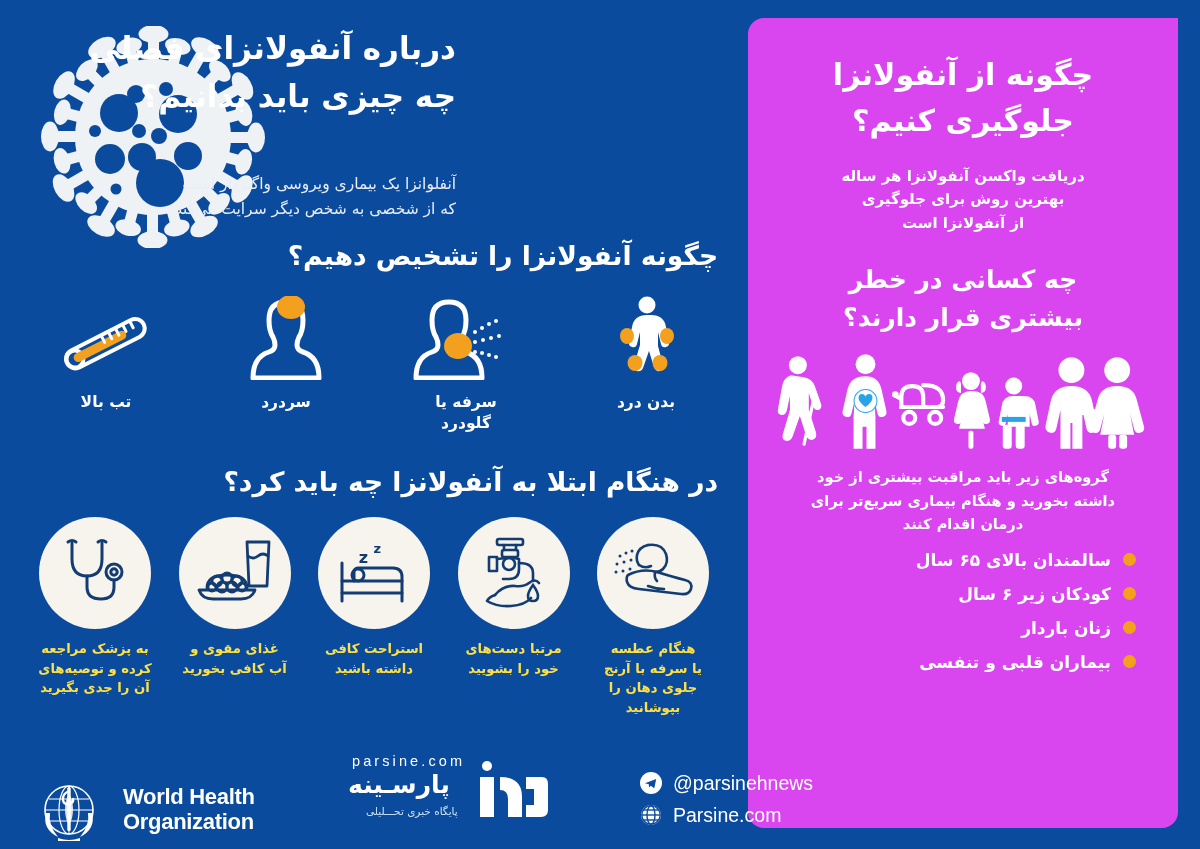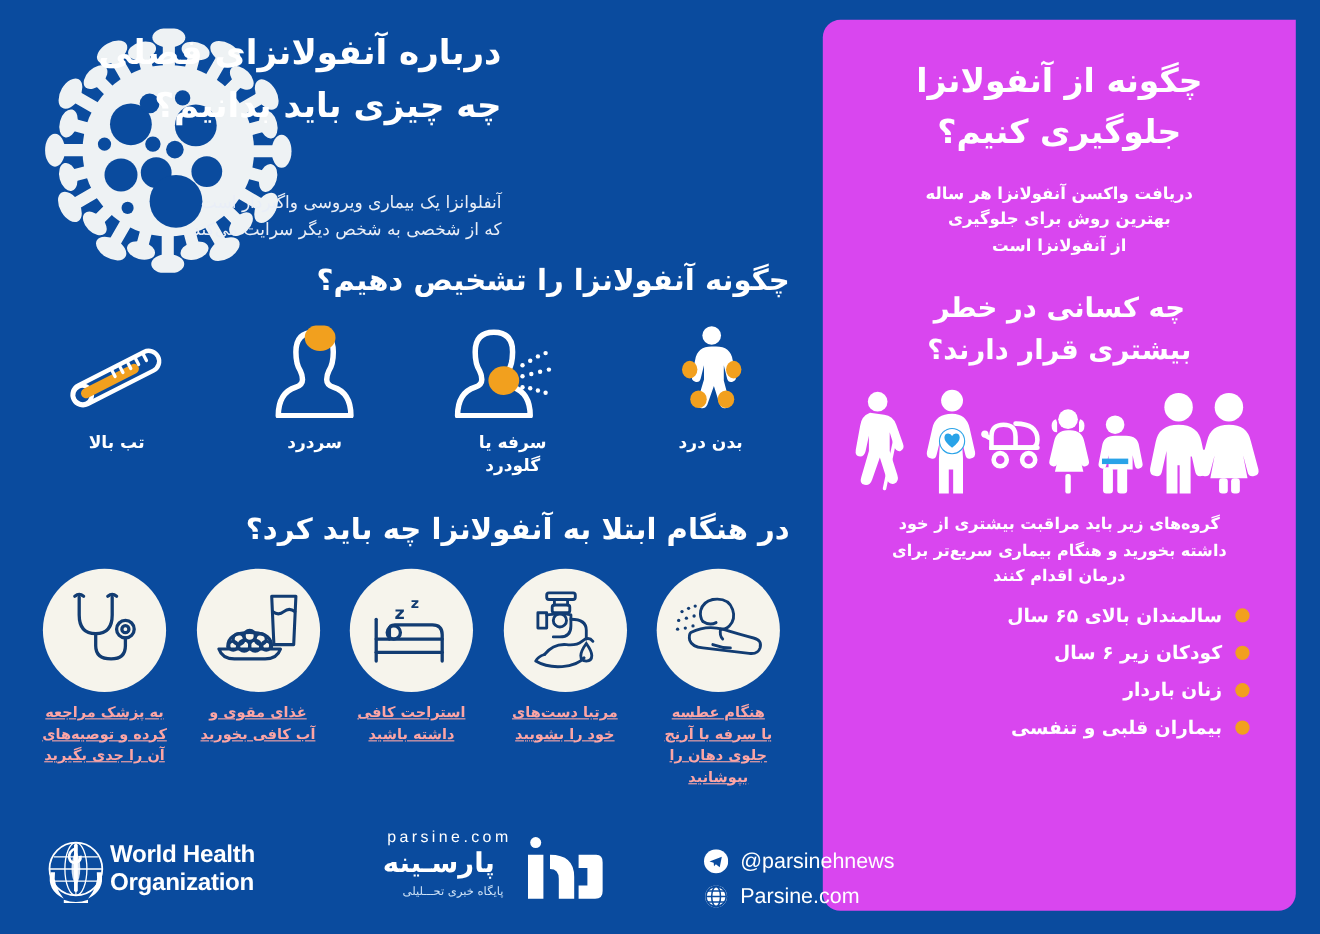--- a/index.html
+++ b/index.html
@@ -139,27 +139,26 @@
     align-items: center;
   }
   .todo .circle {
     width: 112px; height: 112px;
     border-radius: 50%;
     background: #f6f4ec;
     display: flex; align-items: center; justify-content: center;
   }
   .todo .todo-label {
     margin-top: 10px;
-    color: #fca5a5;
+    color: #fde047;
     font-size: 13.2px;
     font-weight: bold;
     line-height: 1.48;
     text-align: center;
     white-space: pre-line;
-    text-decoration: underline;
   }
 
   
   .rp-title {
     color: #ffffff;
     font-weight: bold;
     font-size: 30px;
     line-height: 1.52;
     text-align: center;
   }
@@ -212,22 +211,22 @@
   }
 
   
   #footer {
     position: absolute;
     left: 0; bottom: 0;
     width: 1200px; height: 104px;
   }
   #who-logo {
     position: absolute;
-    left: 38px; bottom: 28px;
-    display: flex; flex-direction: row; align-items: center; gap: 0;
+    left: 38px; bottom: 8px;
+    display: flex; flex-direction: row; align-items: center; gap: 23px;
     direction: ltr;
   }
   #who-logo .who-text {
     color: #ffffff;
     font-weight: bold;
     font-size: 22px;
     line-height: 1.12;
     font-family: "Liberation Sans", sans-serif;
     letter-spacing: -0.3px;
     white-space: pre-line;

